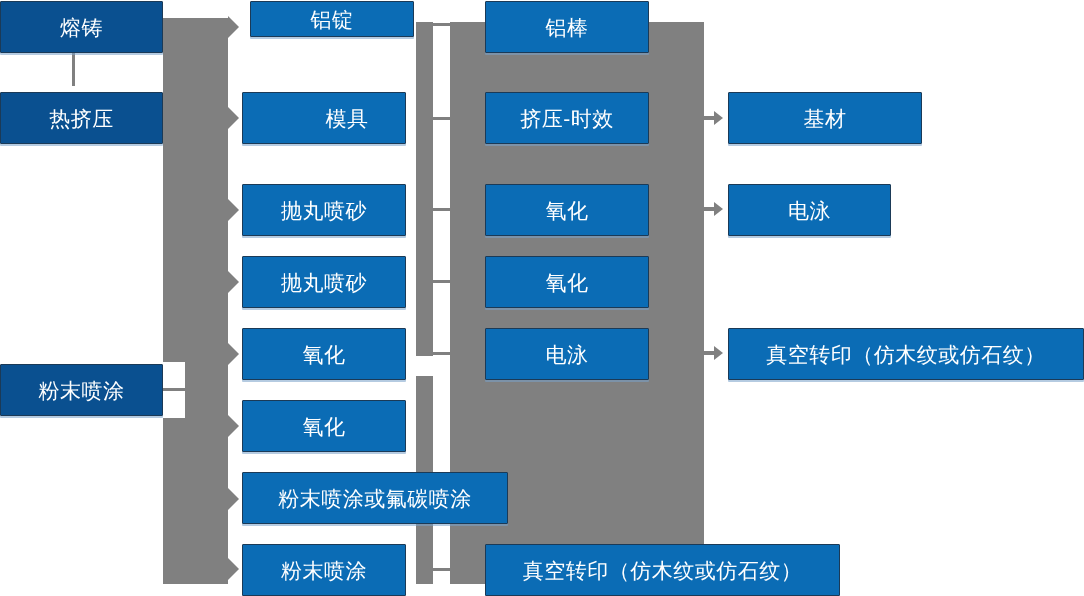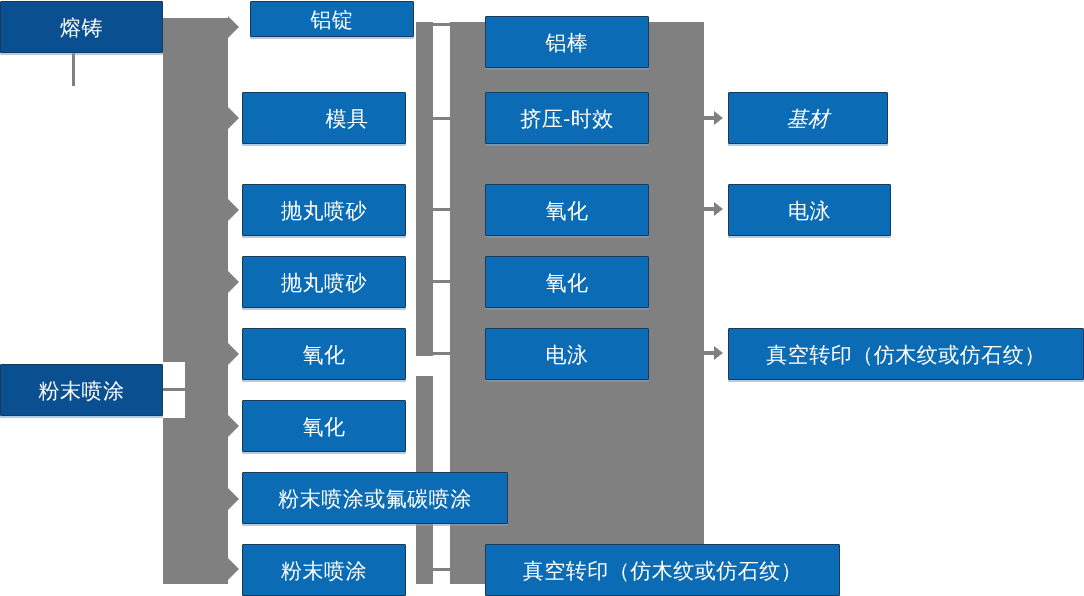--- a/index.html
+++ b/index.html
@@ -118,20 +118,23 @@
 
   <div class="arrow-stem" style="left:704px; top:207px; width:12px;"></div>
   <div class="arrow" style="left:714px; top:202px;"></div>
 
   <div class="arrow-stem" style="left:704px; top:351px; width:12px;"></div>
   <div class="arrow" style="left:714px; top:346px;"></div>
 
   <div class="box dark" style="left:0px; top:1px; width:163px; height:52px;">
     <span>熔铸</span>
   </div>
+  <div class="box dark" style="left:0px; top:92px; width:163px; height:52px;">
+    <span>热挤压</span>
+  </div>
   <div class="box dark" style="left:0px; top:364px; width:163px; height:52px;">
     <span>粉末喷涂</span>
   </div>
 
   <div class="box light" style="left:250px; top:1px; width:164px; height:36px;">
     <span>铝锭</span>
   </div>
   <div class="box light" style="left:242px; top:92px; width:164px; height:52px;padding-left:46px;">
     <span>模具</span>
   </div>
@@ -147,40 +150,40 @@
   <div class="box light" style="left:242px; top:400px; width:164px; height:52px;">
     <span>氧化</span>
   </div>
   <div class="box light wide-text" style="left:242px; top:472px; width:266px; height:52px;">
     <span>粉末喷涂或氟碳喷涂</span>
   </div>
   <div class="box light" style="left:242px; top:544px; width:164px; height:52px;">
     <span>粉末喷涂</span>
   </div>
 
-  <div class="box light" style="left:485px; top:16px; width:164px; height:52px;">
+  <div class="box light" style="left:485px; top:1px; width:164px; height:52px;">
     <span>铝棒</span>
   </div>
   <div class="box light" style="left:485px; top:92px; width:164px; height:52px;">
     <span>挤压-时效</span>
   </div>
   <div class="box light" style="left:485px; top:184px; width:164px; height:52px;">
     <span>氧化</span>
   </div>
   <div class="box light" style="left:485px; top:256px; width:164px; height:52px;">
     <span>氧化</span>
   </div>
   <div class="box light" style="left:485px; top:328px; width:164px; height:52px;">
     <span>电泳</span>
   </div>
   <div class="box light" style="left:485px; top:544px; width:355px; height:52px;">
     <span>真空转印（仿木纹或仿石纹）</span>
   </div>
 
-  <div class="box light" style="left:728px; top:92px; width:160px; height:52px;font-style:italic;">
+  <div class="box light" style="left:728px; top:92px; width:194px; height:52px;">
     <span>基材</span>
   </div>
   <div class="box light" style="left:728px; top:184px; width:163px; height:52px;">
     <span>电泳</span>
   </div>
   <div class="box light" style="left:728px; top:328px; width:356px; height:52px;">
     <span>真空转印（仿木纹或仿石纹）</span>
   </div>
 
 </div>

